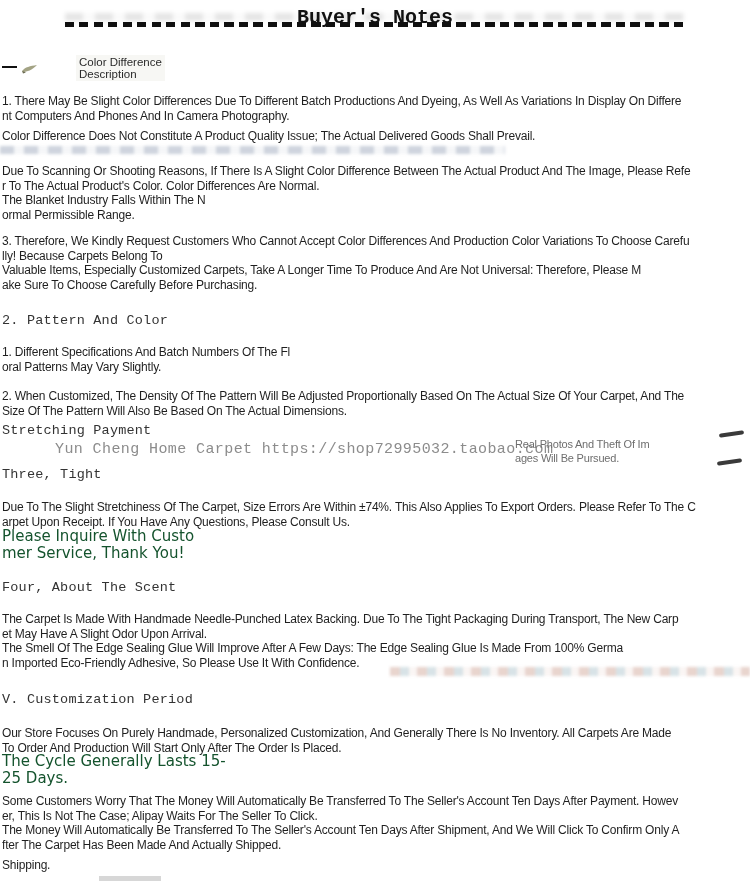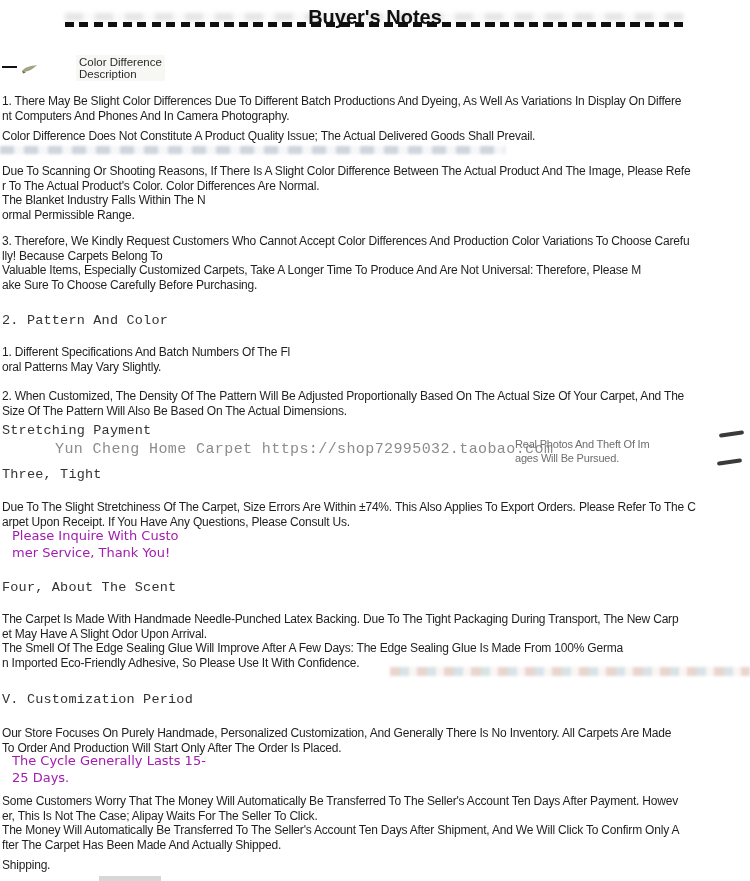--- a/index.html
+++ b/index.html
@@ -13,41 +13,41 @@
     position:absolute; top:7px; left:65px; width:620px; height:8px;
     background:repeating-linear-gradient(90deg, rgba(0,0,0,0.10) 0 18px, rgba(0,0,0,0.02) 18px 30px);
     filter:blur(2px);
   }
   .dash-line {
     position:absolute; top:16px; left:65px; width:620px; height:5px;
     background:repeating-linear-gradient(90deg, #101010 0 9px, transparent 9px 14.5px);
   }
   .title-text {
     position:absolute; top:0; left:0; width:100%; text-align:center;
-    font-family:Liberation Sans, sans-serif; font-weight:bold; font-size:20px; color:#111;
+    font-family:Liberation Mono, monospace; font-weight:bold; font-size:20px; color:#111;
   }
   
   .intro-dash { position:absolute; top:66px; left:2px; width:15px; height:2px; background:#111; }
   .intro-icon { position:absolute; top:62px; left:21px; width:17px; height:13px; }
   .intro-label {
     position:absolute; top:55px; left:44px; font-size:11.5px; line-height:12px;
     color:#2b2b2b; white-space:pre-line; background:rgba(246,246,242,0.85); padding:1px 3px;margin-left:32px;
   }
   
   .body-text {
     position:absolute; left:2px; width:748px; font-size:12px; line-height:14.6px;
     letter-spacing:-0.2px; color:#1f1f1f; white-space:pre;
   }
   .heading {
     position:absolute; left:2px; font-family:Liberation Mono, monospace;
     font-size:13.5px; color:#333; letter-spacing:0.2px; white-space:pre;
   }
   .callout {
-    position:absolute; left:12px; font-family:"DejaVu Sans", sans-serif;
-    font-size:13px; line-height:16.5px; color:#a21caf; white-space:pre;
+    position:absolute; left:2px; font-family:"DejaVu Sans", sans-serif;
+    font-size:15px; line-height:16.5px; color:#14532d; white-space:pre;
   }
   .watermark {
     position:absolute; top:441px; left:55px; font-family:Liberation Mono, monospace;
     font-size:15px; letter-spacing:0.4px; color:#8c8c8c; white-space:pre;
   }
   .notice {
     position:absolute; top:438px; left:515px; width:140px; font-size:11px;
     line-height:13.5px; letter-spacing:-0.2px; color:#6e6e6e; white-space:pre-line;
   }
   

